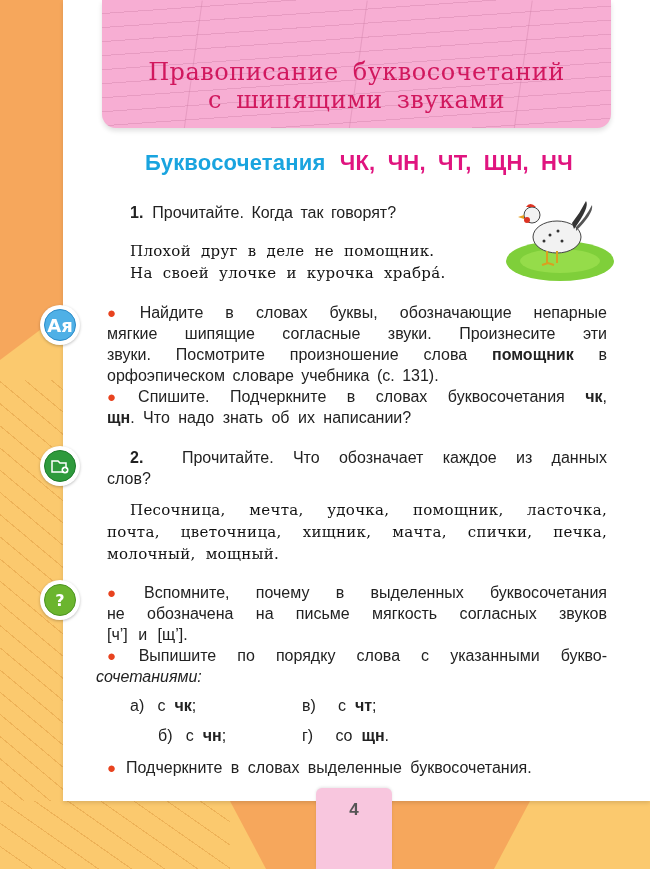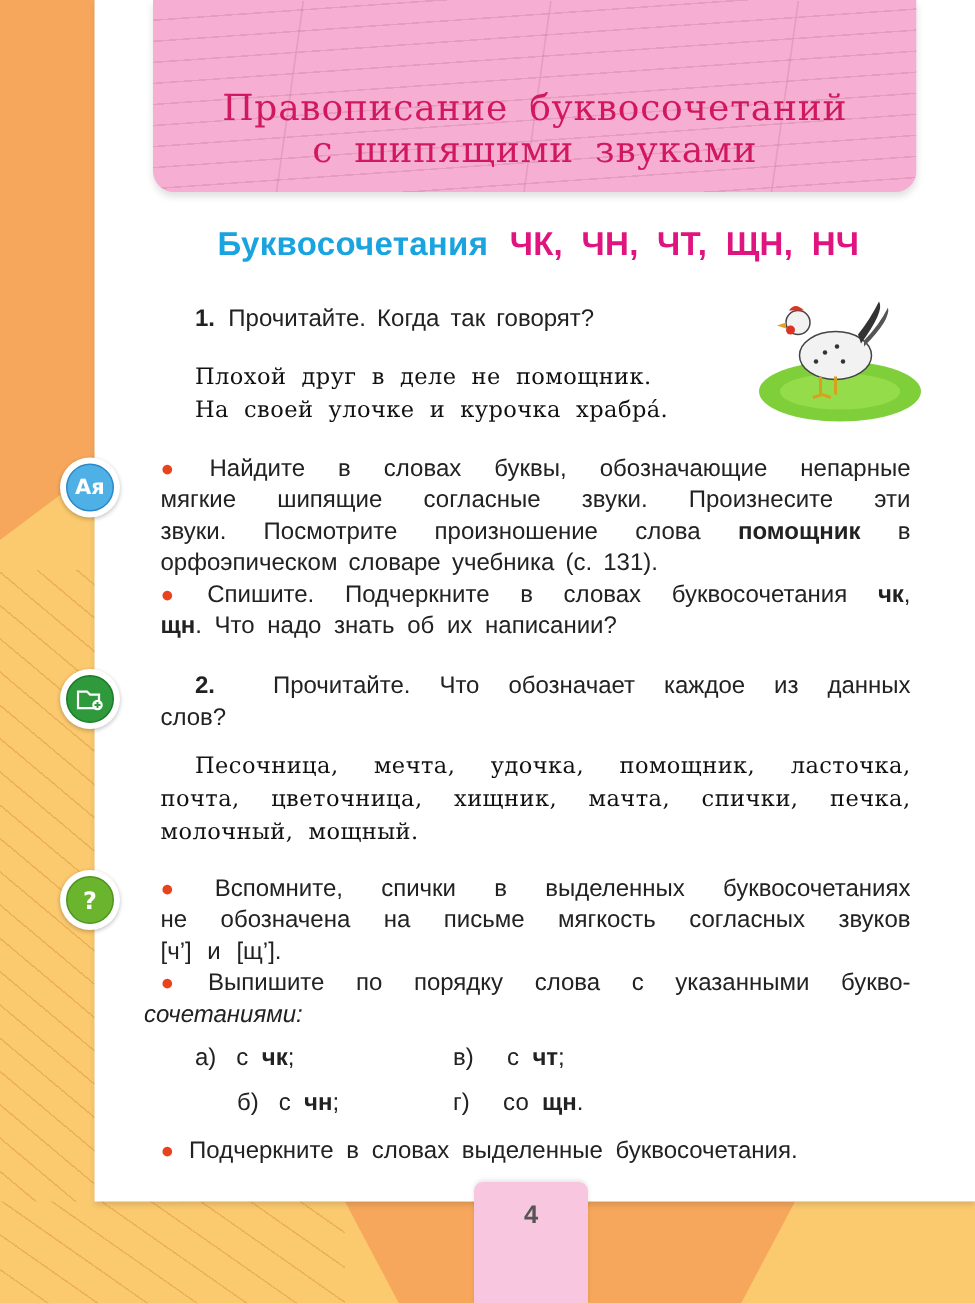--- a/index.html
+++ b/index.html
@@ -64,21 +64,21 @@
   .serif { position:absolute; font-family:"DejaVu Serif", serif; font-size:15px; color:#111; line-height:22px; letter-spacing:0.3px; }
   .justify { text-align:justify; text-align-last:justify; }
   .bullet { color:#e8431f; font-size:15px; margin-right:6px; }
   b { font-weight:bold; }
 
   .icon-circle {
     position:absolute; width:40px; height:40px; border-radius:50%;
     background:#fff; box-shadow: 0 1px 3px rgba(0,0,0,0.25);
     display:flex; align-items:center; justify-content:center;
   }
-  .icon-inner { width:30px; height:30px; border-radius:50%; display:flex; align-items:center; justify-content:center; color:#fff; font-weight:bold; font-size:14px; }
+  .icon-inner { width:30px; height:30px; border-radius:50%; display:flex; align-items:center; justify-content:center; color:#fff; font-weight:bold; font-size:18px; }
 
   .chicken { position:absolute; left:502px; top:195px; width:112px; height:88px; }
 
   .page-num {
     position:absolute; left:316px; top:788px; width:76px; height:81px;
     background:#f8c6de; border-radius:6px 6px 0 0;
     box-shadow: 0 -1px 3px rgba(0,0,0,0.1);
     text-align:center; font-family:"Liberation Sans", sans-serif;
     font-weight:bold; font-size:17px; color:#555; padding-top:12px; box-sizing:border-box;
   }
@@ -171,21 +171,21 @@
 <div class="text" style="left:107px; top:468px;"><span>слов?</span></div>
 <div class="serif justify" style="left:130px; top:499px; width:477px;"><span>Песочница, мечта, удочка, помощник, ласточка,</span></div>
 <div class="serif justify" style="left:107px; top:521px; width:500px;"><span>почта, цветочница, хищник, мачта, спички, печка,</span></div>
 <div class="serif" style="left:107px; top:543px; word-spacing:5px;text-align:right;"><span>молочный, мощный.</span></div>
 
 <div class="icon-circle" style="left:40px; top:580px;">
   <div class="icon-inner" style="background:#6bb52e; border:1px solid #4d9420; font-size:16px;">?</div>
 </div>
 
 <div class="text justify" style="left:107px; top:582px; width:500px;">
-  <span class="bullet">●</span><span>Вспомните, спички в выделенных буквосочетаниях</span>
+  <span class="bullet">●</span><span>Вспомните, почему в выделенных буквосочетания</span>
 </div>
 <div class="text justify" style="left:107px; top:603px; width:500px;"><span>не обозначена на письме мягкость согласных звуков</span></div>
 <div class="text" style="left:107px; top:624px; word-spacing:6px;"><span>[ч’] и [щ’].</span></div>
 <div class="text justify" style="left:107px; top:645px; width:500px;">
   <span class="bullet">●</span><span>Выпишите по порядку слова с указанными букво-</span>
 </div>
 <div class="text" style="left:96px; top:666px;font-style:italic;"><span>сочетаниями:</span></div>
 
 <div class="text" style="left:130px; top:695px;">
   <span>а)</span>&nbsp;&nbsp;&nbsp;<span>с</span>&nbsp;&nbsp;<b>чк</b><span>;</span>

